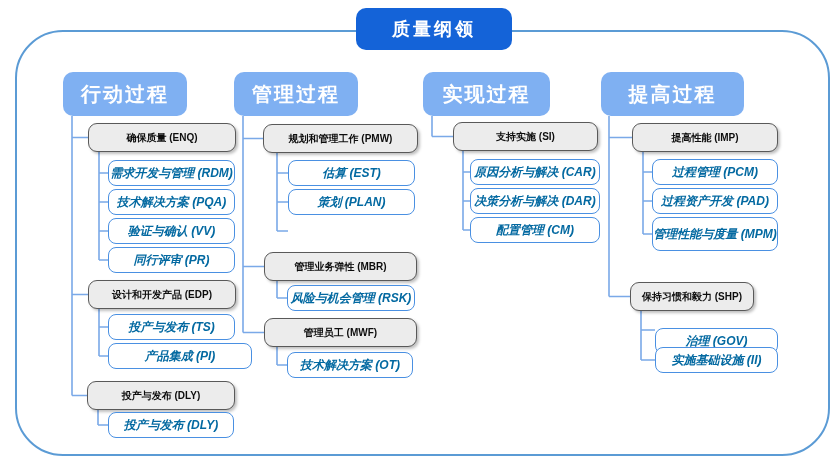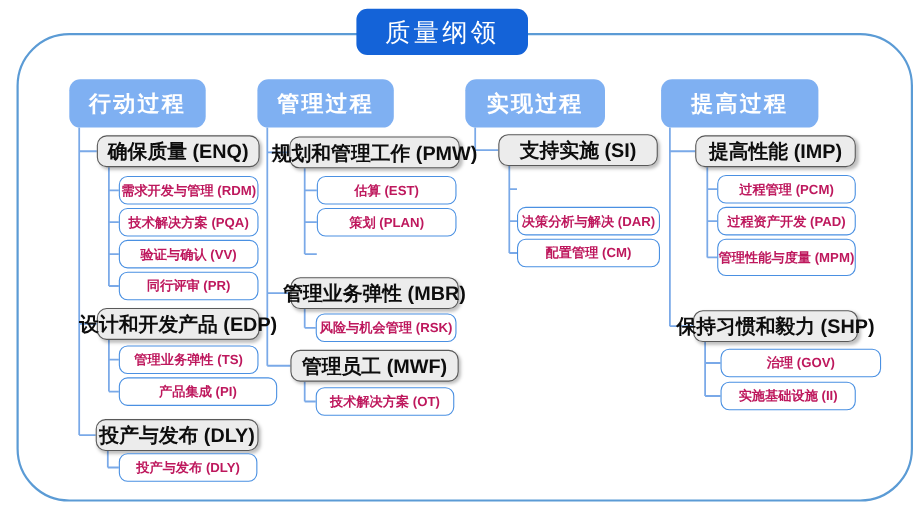--- a/index.html
+++ b/index.html
@@ -1,34 +1,34 @@
 <!DOCTYPE html>
 <html><head>
 <meta charset="utf-8">
 <style>
   html,body{margin:0;padding:0;background:#fff;}
   body{font-family:"Liberation Sans","DejaVu Sans",sans-serif;}
   .stage{position:relative;width:839px;height:469px;background:#fff;overflow:hidden;}
   .frame{position:absolute;left:15px;top:30px;width:811px;height:422px;
          border:2px solid #5b9bd5;border-radius:48px;background:transparent;}
   .connectors{position:absolute;left:0;top:0;width:839px;height:469px;}
-  .title{position:absolute;left:324px;top:8px;width:156px;height:42px;
-         background:#1463d8;border-radius:10px;color:#fff;font-size:23px;font-weight:normal;
+  .title{position:absolute;left:356px;top:8px;width:156px;height:42px;
+         background:#1463d8;border-radius:10px;color:#fff;font-size:18px;font-weight:bold;
          display:flex;align-items:center;justify-content:center;letter-spacing:3px;}
   .hdr{position:absolute;height:44px;background:#7fb0f2;border-radius:10px;color:#fff;
        font-size:20px;font-weight:bold;display:flex;align-items:center;justify-content:center;
        letter-spacing:2px;text-align:right;}
   .gbox{position:absolute;height:29px;background:#ececec;border:1.5px solid #595959;
-        border-radius:9px;color:#0d0d0d;font-size:18px;font-weight:bold;
+        border-radius:9px;color:#0d0d0d;font-size:10px;font-weight:bold;
         display:flex;align-items:center;justify-content:center;white-space:nowrap;
         box-shadow:2px 2px 3px rgba(0,0,0,0.25);box-sizing:border-box;}
   .wbox{position:absolute;height:26px;background:#fff;border:1.5px solid #4a90e2;
-        border-radius:8px;color:#be185d;font-size:12px;font-weight:bold;
+        border-radius:8px;color:#0369a1;font-size:12px;font-weight:bold;
         display:flex;align-items:center;justify-content:center;white-space:nowrap;
-        box-sizing:border-box;}
+        box-sizing:border-box;font-style:italic;}
   .wbox.wrap{white-space:normal;text-align:center;line-height:1.25;height:34px;}
 </style>
 </head>
 <body>
 
 <div class="stage">
 
   <div class="frame"></div>
 
   <svg class="connectors" width="839" height="469" viewBox="0 0 839 469" fill="none" stroke="#7aa9e8" stroke-width="1.6">
@@ -59,42 +59,43 @@
   <div class="hdr" style="left:423px;top:72px;width:127px">实现过程</div>
   <div class="hdr" style="left:601px;top:72px;width:143px">提高过程</div>
 
   <div class="gbox" style="left:88px;top:123px;width:148px">确保质量 (ENQ)</div>
   <div class="wbox" style="left:108px;top:160px;width:127px">需求开发与管理 (RDM)</div>
   <div class="wbox" style="left:108px;top:189px;width:127px">技术解决方案 (PQA)</div>
   <div class="wbox" style="left:108px;top:218px;width:127px">验证与确认 (VV)</div>
   <div class="wbox" style="left:108px;top:247px;width:127px">同行评审 (PR)</div>
 
   <div class="gbox" style="left:88px;top:280px;width:148px">设计和开发产品 (EDP)</div>
-  <div class="wbox" style="left:108px;top:314px;width:127px">管理业务弹性 (TS)</div>
+  <div class="wbox" style="left:108px;top:314px;width:127px">投产与发布 (TS)</div>
   <div class="wbox" style="left:108px;top:343px;width:144px">产品集成 (PI)</div>
 
   <div class="gbox" style="left:87px;top:381px;width:148px">投产与发布 (DLY)</div>
   <div class="wbox" style="left:108px;top:412px;width:126px">投产与发布 (DLY)</div>
 
   <div class="gbox" style="left:263px;top:124px;width:155px">规划和管理工作 (PMW)</div>
   <div class="wbox" style="left:288px;top:160px;width:127px">估算 (EST)</div>
   <div class="wbox" style="left:288px;top:189px;width:127px">策划 (PLAN)</div>
 
   <div class="gbox" style="left:264px;top:252px;width:153px">管理业务弹性 (MBR)</div>
   <div class="wbox" style="left:287px;top:285px;width:128px">风险与机会管理 (RSK)</div>
 
   <div class="gbox" style="left:264px;top:318px;width:153px">管理员工 (MWF)</div>
   <div class="wbox" style="left:287px;top:352px;width:126px">技术解决方案 (OT)</div>
 
   <div class="gbox" style="left:453px;top:122px;width:145px">支持实施 (SI)</div>
+  <div class="wbox" style="left:470px;top:159px;width:130px">原因分析与解决 (CAR)</div>
   <div class="wbox" style="left:470px;top:188px;width:130px">决策分析与解决 (DAR)</div>
   <div class="wbox" style="left:470px;top:217px;width:130px">配置管理 (CM)</div>
 
   <div class="gbox" style="left:632px;top:123px;width:146px">提高性能 (IMP)</div>
   <div class="wbox" style="left:652px;top:159px;width:126px">过程管理 (PCM)</div>
   <div class="wbox" style="left:652px;top:188px;width:126px">过程资产开发 (PAD)</div>
   <div class="wbox wrap" style="left:652px;top:217px;width:126px">管理性能与度量 (MPM)</div>
 
-  <div class="gbox" style="left:630px;top:282px;width:150px">保持习惯和毅力 (SHP)</div>
-  <div class="wbox" style="left:655px;top:317px;width:146px">治理 (GOV)</div>
+  <div class="gbox" style="left:630px;top:282px;width:124px">保持习惯和毅力 (SHP)</div>
+  <div class="wbox" style="left:655px;top:328px;width:123px">治理 (GOV)</div>
   <div class="wbox" style="left:655px;top:347px;width:123px">实施基础设施 (II)</div>
 
 </div>
 
 </body></html>

